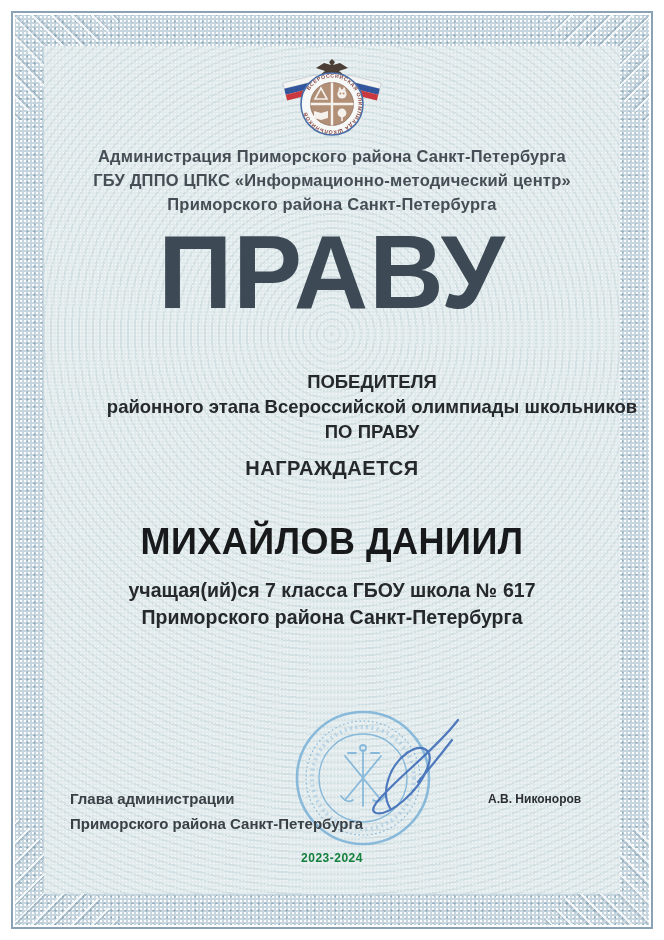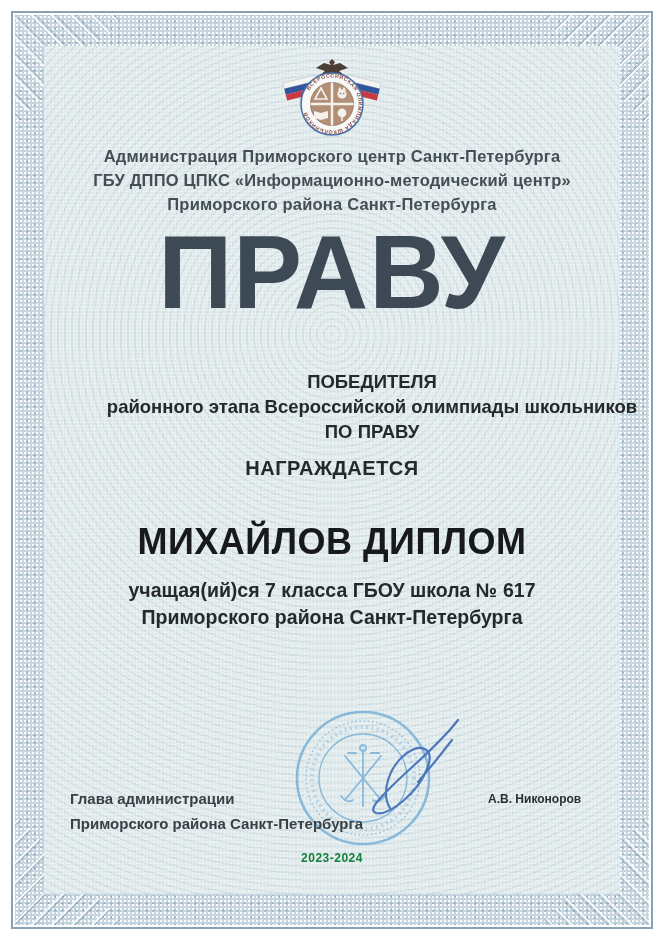--- a/index.html
+++ b/index.html
@@ -137,36 +137,36 @@
         <polygon points="48,56 41,58 41,65 48,63"></polygon>
       </g>
       <g fill="#f5f1ec">
         <circle cx="62" cy="58" r="4.4"></circle>
         <rect x="61.2" y="61" width="1.6" height="5"></rect>
       </g>
     </svg>
   </div>
 
   <div class="abs org-header">
-    <div>Администрация Приморского центр Санкт-Петербурга</div>
+    <div>Администрация Приморского района Санкт-Петербурга</div>
     <div>ГБУ ДППО ЦПКС «Информационно-методический центр»</div>
     <div>Приморского района Санкт-Петербурга</div>
   </div>
 
   <div class="abs diploma-title">ПРАВУ</div>
 
   <div class="abs award-block">
     <div>ПОБЕДИТЕЛЯ</div>
     <div>районного этапа Всероссийской олимпиады школьников</div>
     <div>ПО ПРАВУ</div>
   </div>
 
   <div class="abs awarded-label">НАГРАЖДАЕТСЯ</div>
 
-  <div class="abs recipient-name">МИХАЙЛОВ ДИПЛОМ</div>
+  <div class="abs recipient-name">МИХАЙЛОВ ДАНИИЛ</div>
   <div class="abs recipient-desc">
     <div>учащая(ий)ся 7 класса ГБОУ школа № 617</div>
     <div>Приморского района Санкт-Петербурга</div>
   </div>
 
   <div class="stamp-wrap">
     <svg width="145" height="145" viewBox="0 0 145 145" opacity="0.8">
       <g fill="none" stroke="#74aed6">
         <circle cx="72" cy="72" r="66" stroke-width="2.6"></circle>
         <circle cx="72" cy="72" r="57" stroke-width="1.2" stroke-dasharray="1.6 2.6"></circle>

